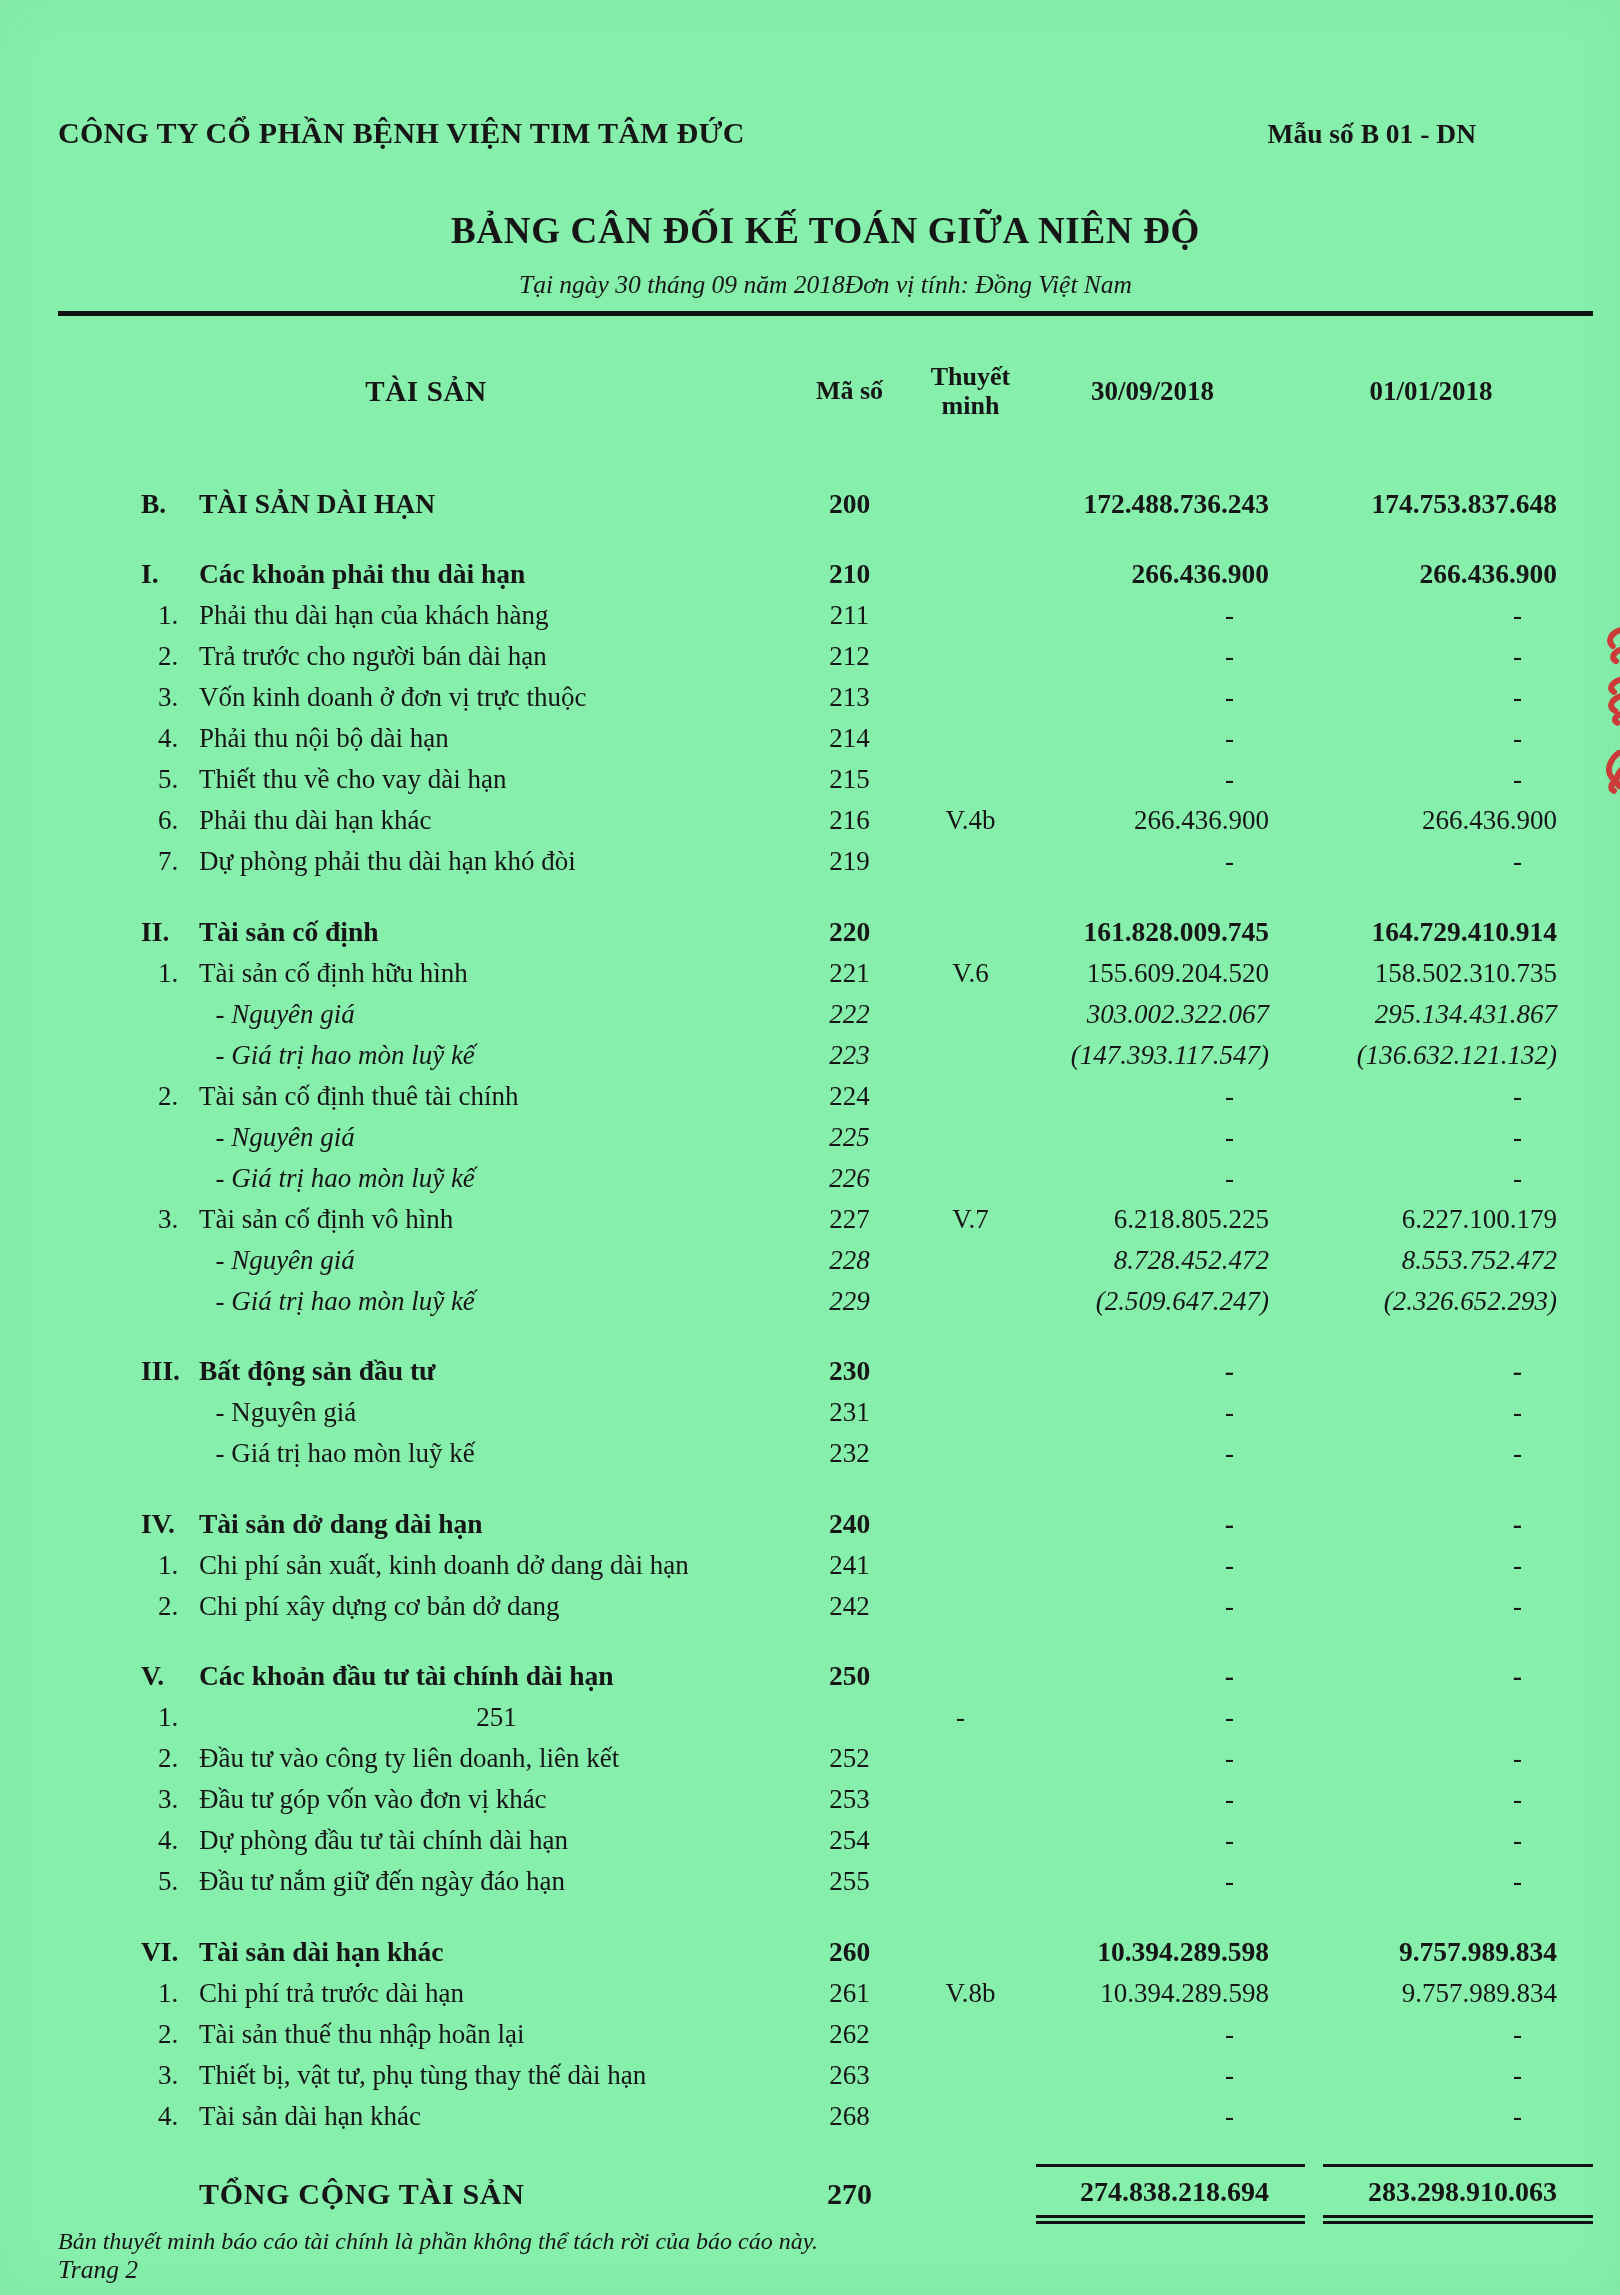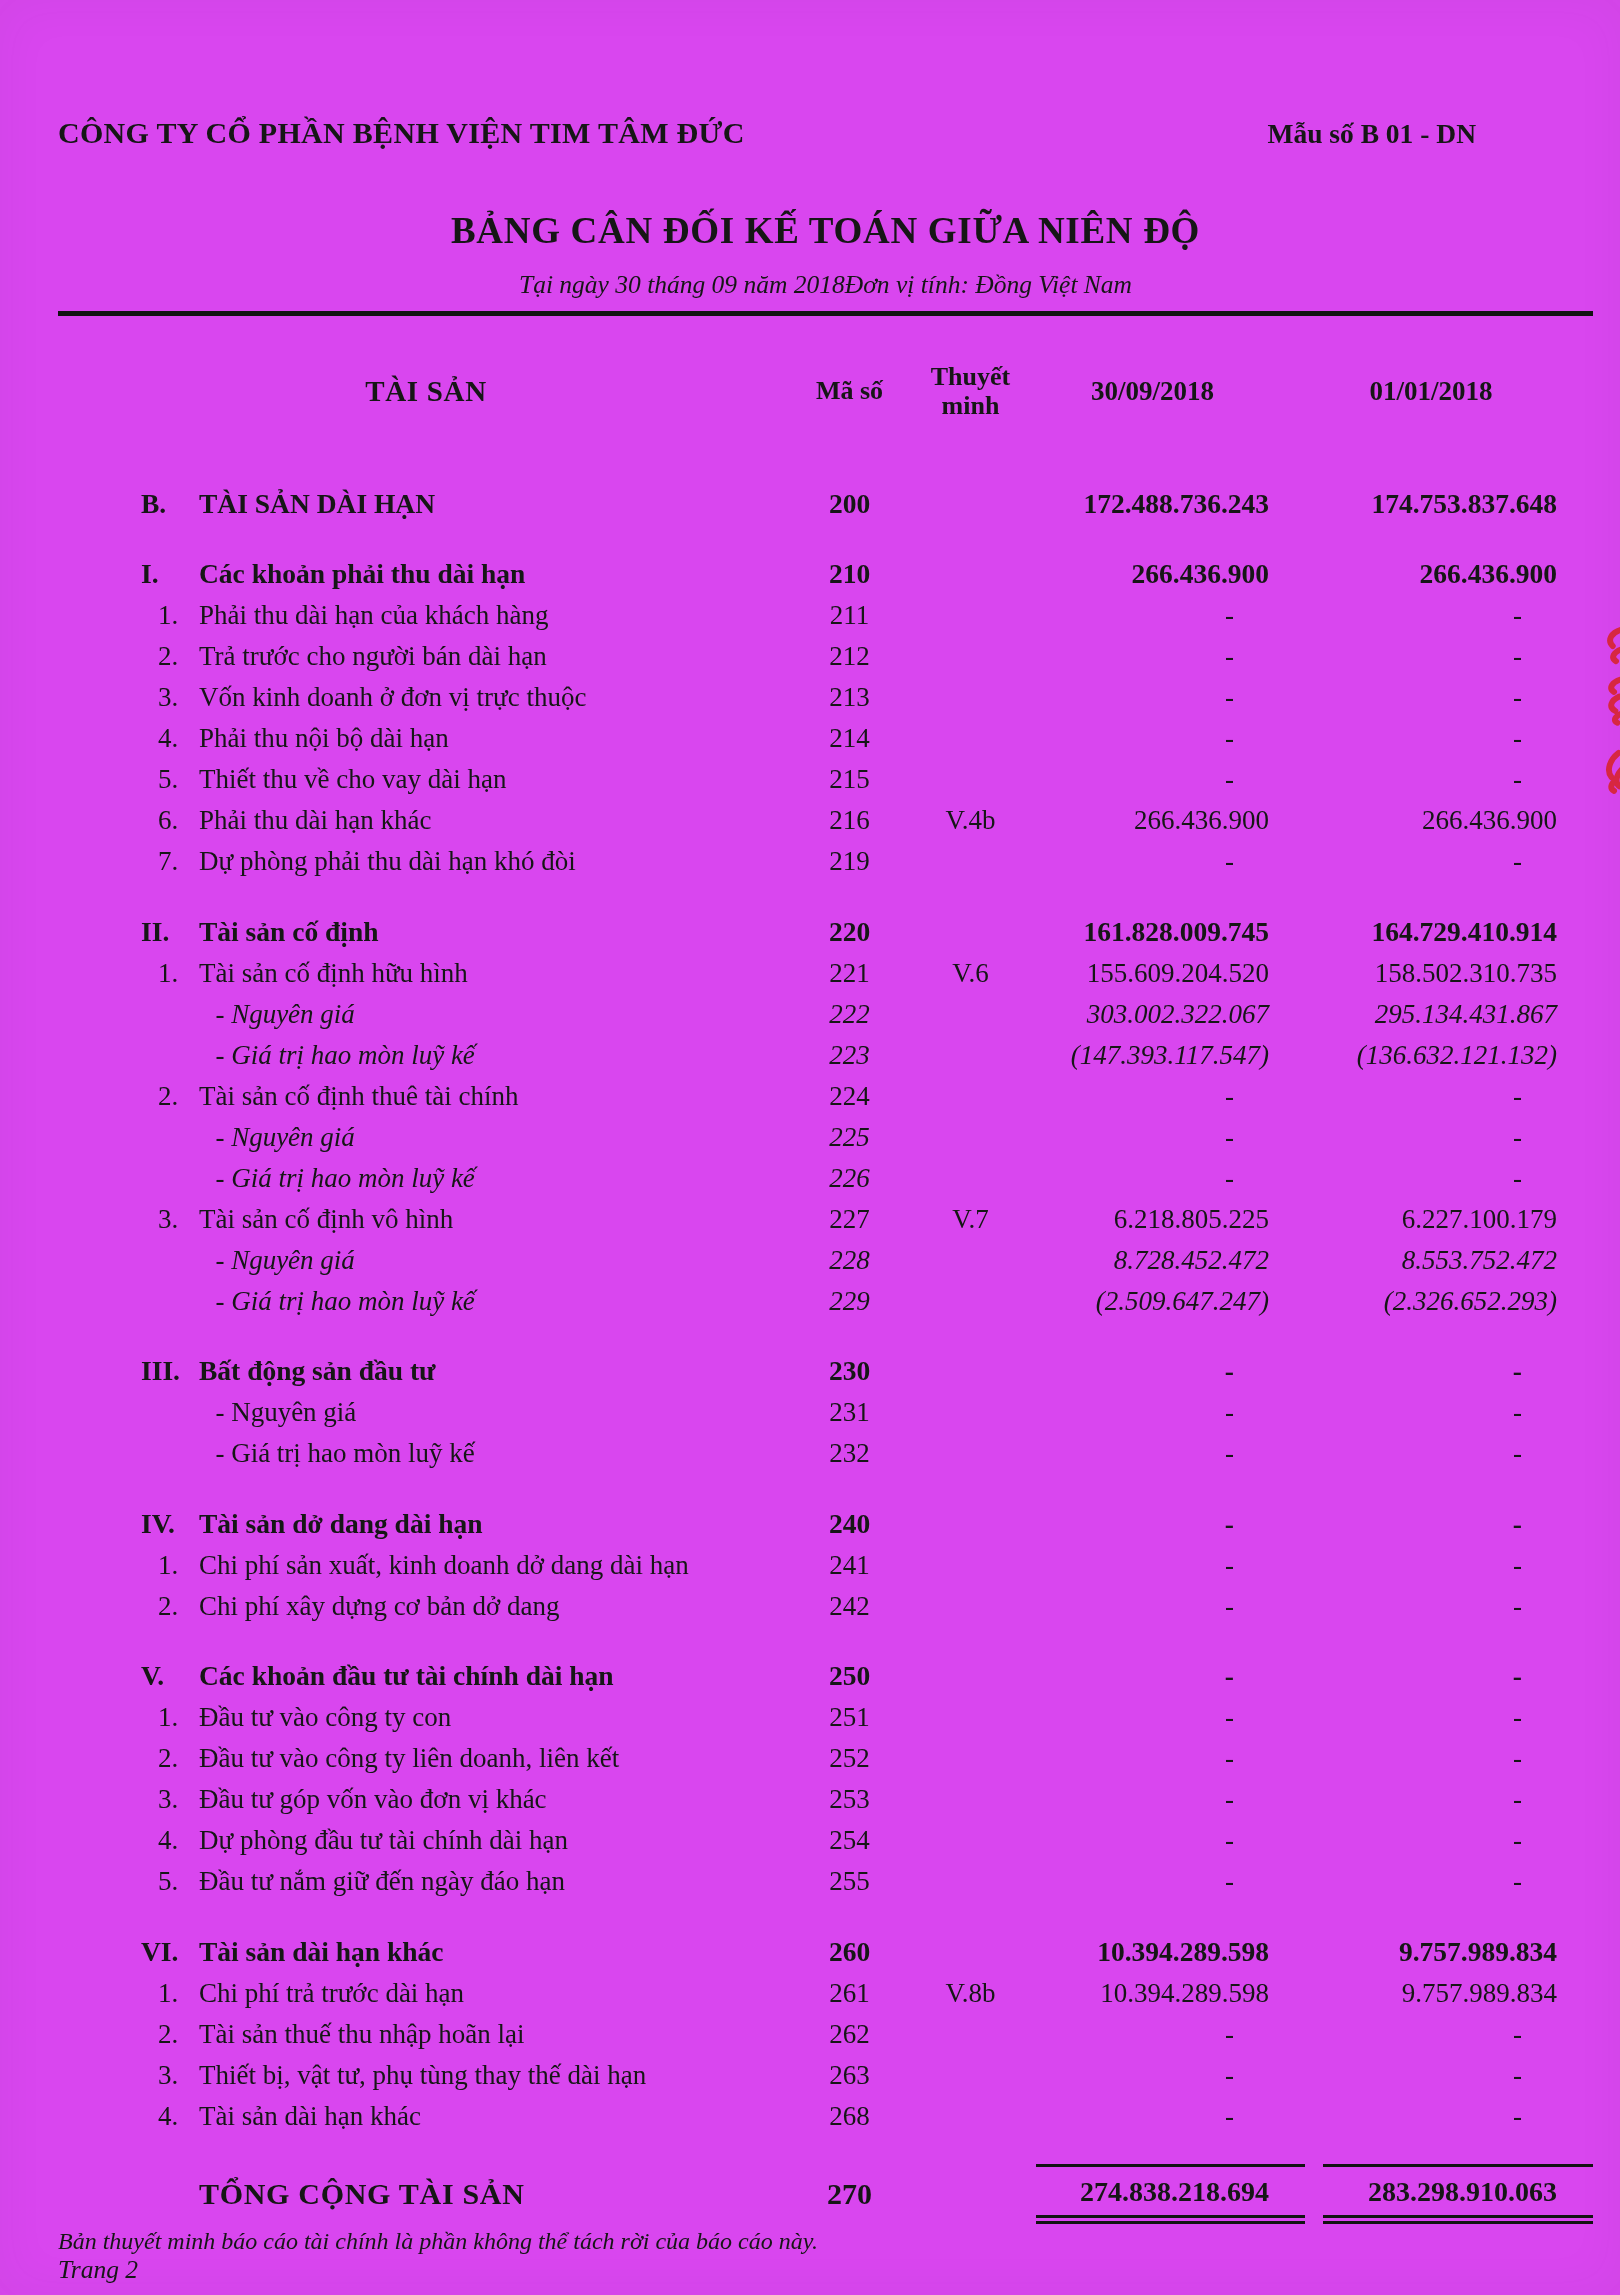--- a/index.html
+++ b/index.html
@@ -1,21 +1,21 @@
 <!DOCTYPE html>
 <html lang="vi" style="font-size:10.5px"><head>
 <meta charset="utf-8">
 <title>Bảng cân đối kế toán giữa niên độ</title>
 <style>
   html, body { margin:0; padding:0; background:#d9d9d6; }
   .page {
     position:relative;
     width:1621px; height:2295px;
     margin:0 auto;
-    background:#d946ef;
+    background:#86efac;
     color:#161616;
     font-family:"Liberation Serif","DejaVu Serif",serif;
     box-sizing:border-box;
     padding:0 28px 0 58px;
     overflow:hidden;
     box-shadow: inset 0 0 52px rgba(60,60,55,0.05);
   }
   
   .doc-header {
     display:flex; justify-content:space-between; align-items:baseline;
@@ -308,21 +308,20 @@
       <div class="row grid-cols section gap">
         <div class="cell c-prefix">V.</div>
         <div class="cell c-label">Các khoản đầu tư tài chính dài hạn</div>
         <div class="cell c-code">250</div>
         <div class="cell c-note"></div>
         <div class="cell c-v1 dash">-</div>
         <div class="cell c-v2 dash">-</div>
       </div>
       <div class="row grid-cols item">
         <div class="cell c-prefix">1.</div>
-        <div class="cell c-label">Đầu tư vào công ty con</div>
         <div class="cell c-code">251</div>
         <div class="cell c-note"></div>
         <div class="cell c-v1 dash">-</div>
         <div class="cell c-v2 dash">-</div>
       </div>
       <div class="row grid-cols item">
         <div class="cell c-prefix">2.</div>
         <div class="cell c-label">Đầu tư vào công ty liên doanh, liên kết</div>
         <div class="cell c-code">252</div>
         <div class="cell c-note"></div>

